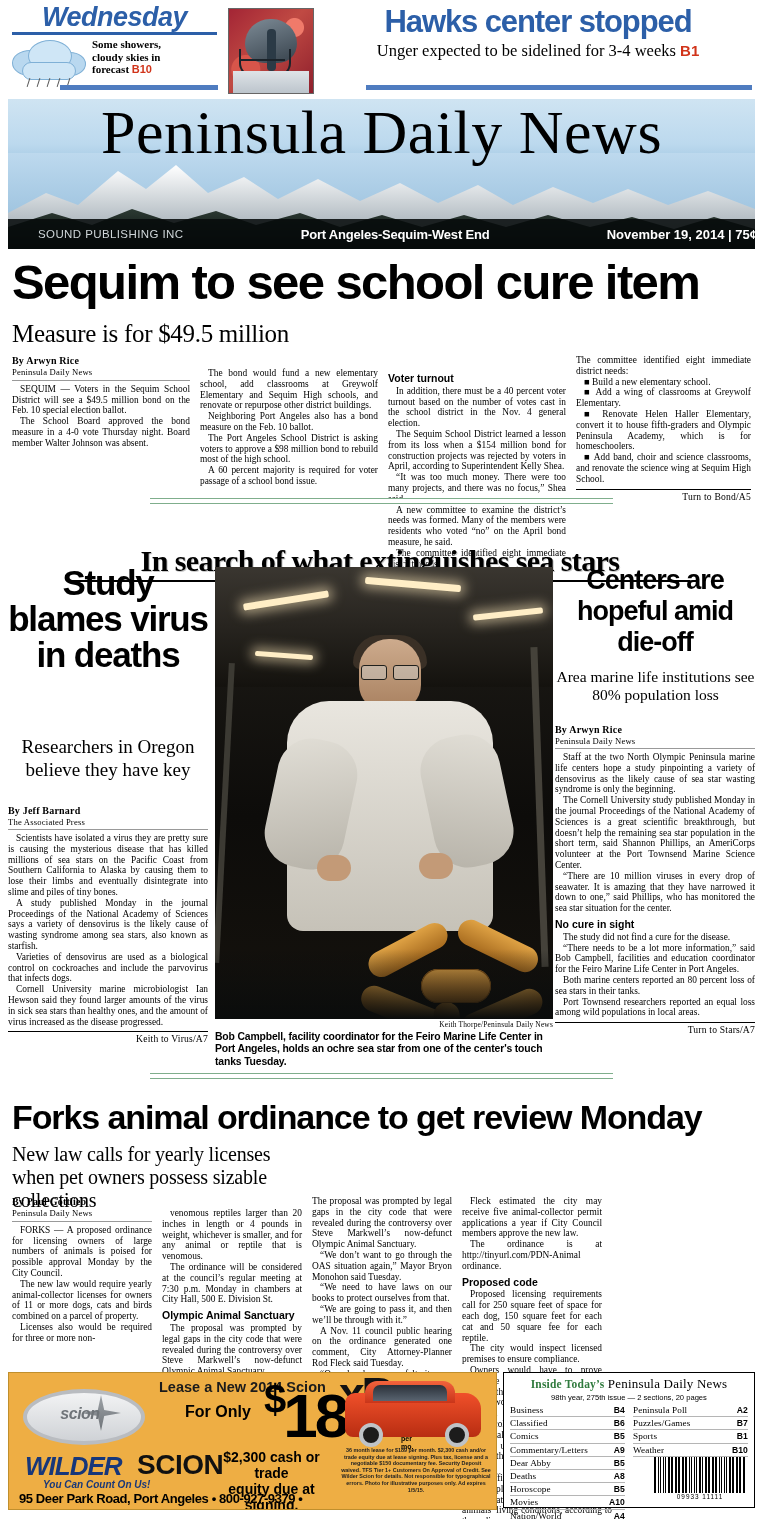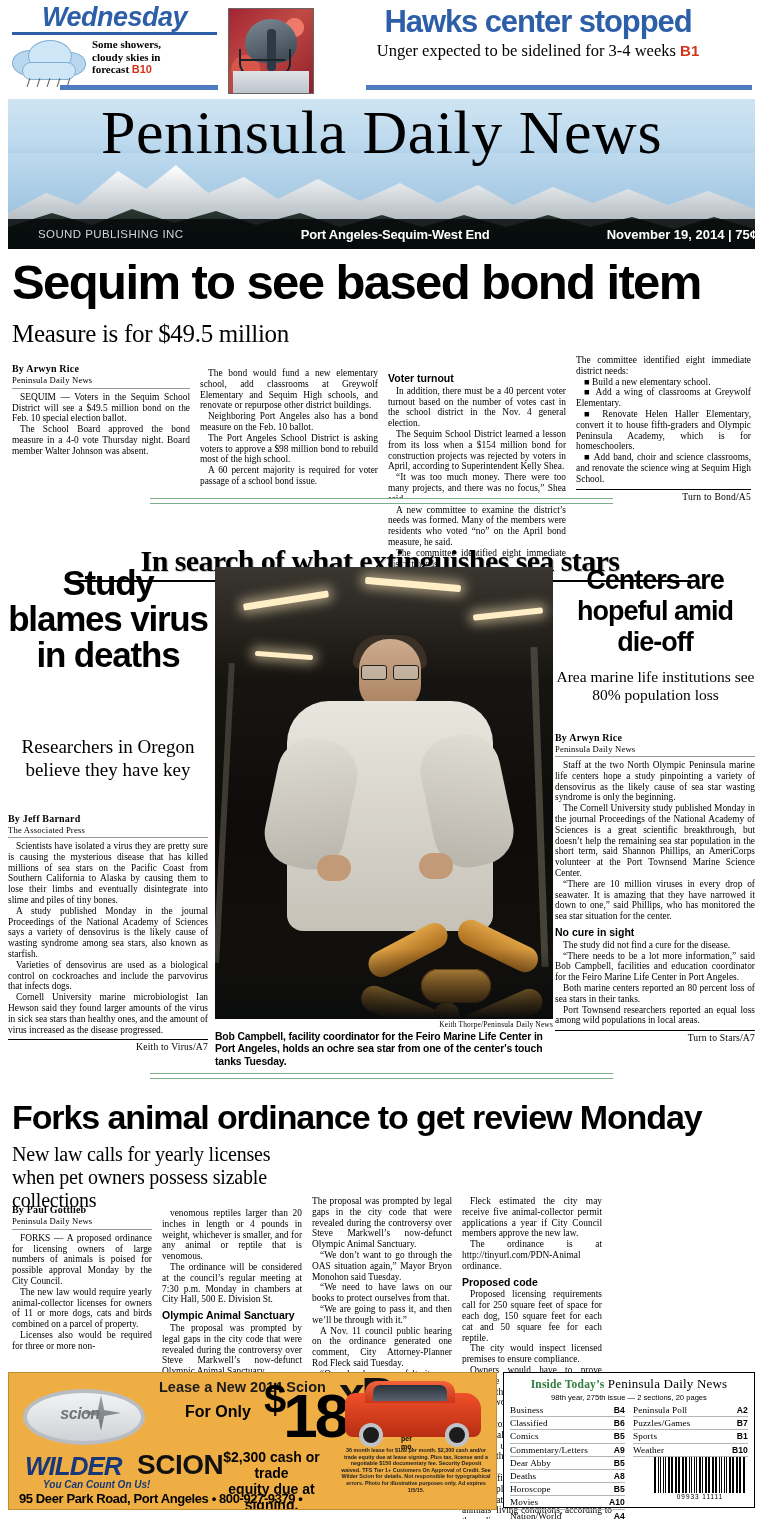--- a/index.html
+++ b/index.html
@@ -71,21 +71,21 @@
   
   .lead-head{position:absolute;left:12px;top:258px;width:740px;
       font-family:"Liberation Sans",sans-serif;font-weight:bold;font-size:49px;
       letter-spacing:-1.6px;line-height:1;}
   .lead-deck{position:absolute;left:12px;top:320px;width:300px;
       font-family:"Liberation Serif",serif;font-size:25px;letter-spacing:-.3px;}
 
   .cols4{position:absolute;left:12px;top:355px;width:740px;}
   .col{float:left;font-size:9.4px;line-height:10.8px;}
   .byline{font-family:"Liberation Serif",serif;font-weight:bold;font-size:10px;
-          letter-spacing:.2px;line-height:12px;margin-top:8px;}
+          letter-spacing:.2px;line-height:12px;}
   .byline-org{font-family:"Liberation Serif",serif;font-size:8.6px;letter-spacing:.2px;
               border-bottom:1px solid #999;padding-bottom:2px;margin-bottom:3px;}
   p.body{margin:0;text-indent:8px;}
   .subhead{font-family:"Liberation Sans",sans-serif;font-weight:bold;font-size:10.5px;
            margin:5px 0 2px 0;}
   .bullet{margin:0;text-indent:0;padding-left:0;}
   .turnto{font-family:"Liberation Serif",serif;font-size:9.6px;text-align:right;
           border-top:1px solid #000;padding-top:2px;margin-top:4px;letter-spacing:.2px;}
 
   
@@ -317,21 +317,21 @@
     <div class="mast-bar">
       <div class="sound">
         <span>SOUND PUBLISHING</span>
         <span>INC</span>
       </div>
       <div class="mast-mid">Port Angeles-Sequim-West End</div>
       <div class="mast-date">November 19, 2014 | 75¢</div>
     </div>
   </div>
 
-  <div class="lead-head">Sequim to see based bond item</div>
+  <div class="lead-head">Sequim to see school cure item</div>
   <div class="lead-deck">Measure is for $49.5 million</div>
 
   <div class="cols4">
     <div class="col" style="width:178px;margin-right:10px;">
       <div class="byline">By Arwyn Rice</div>
       <div class="byline-org">Peninsula Daily News</div>
       <p class="body just">SEQUIM — Voters in the Sequim School District will see a $49.5 million bond on the Feb. 10 special election ballot.</p>
       <p class="body just">The School Board approved the bond measure in a 4-0 vote Thursday night. Board member Walter Johnson was absent.</p>
     </div>
 

